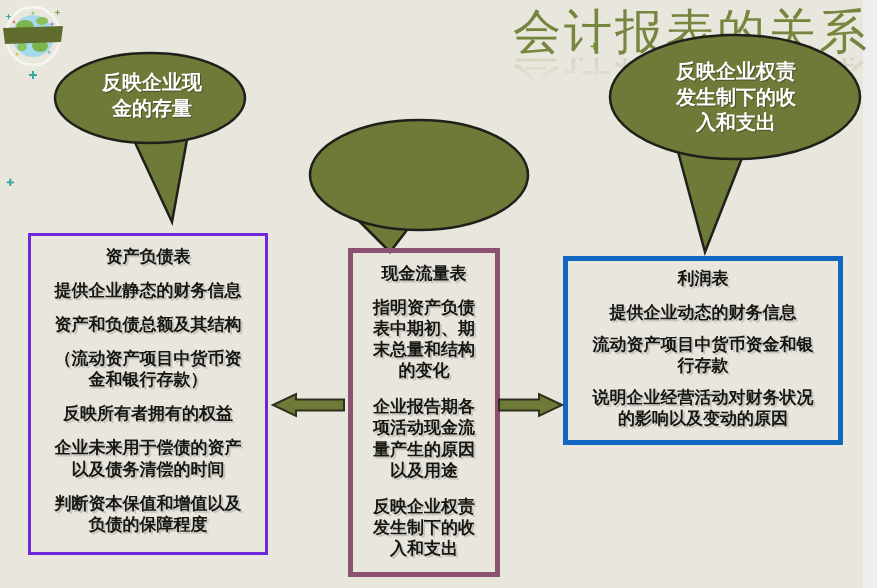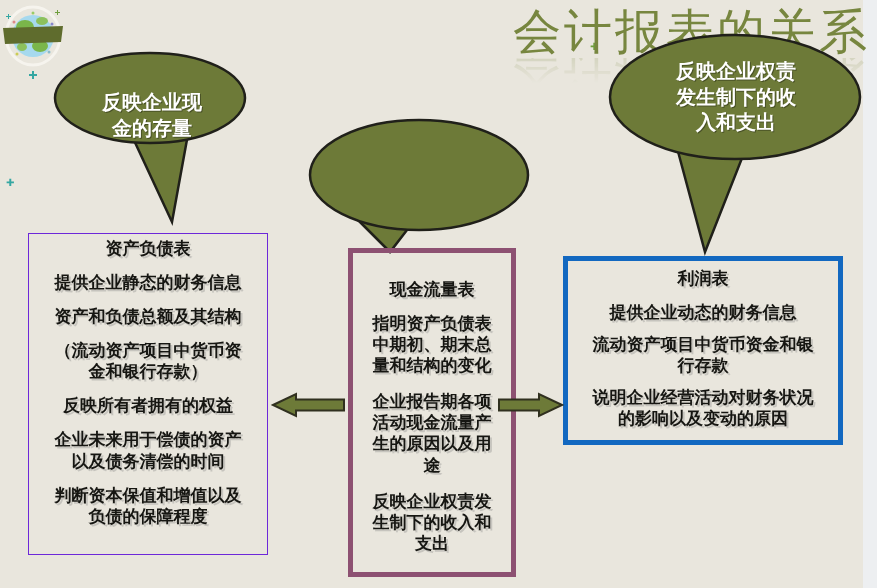--- a/index.html
+++ b/index.html
@@ -42,42 +42,42 @@
 
   
   .bubble{position:absolute;}
   .bubble svg{position:absolute;left:0;top:0;}
   .bubble-text{
     position:absolute;left:0;width:100%;box-sizing:border-box;
     text-align:center;color:#ffffff;font-weight:bold;font-size:20px;
     line-height:1.28;text-shadow:1px 1px 0 rgba(0,0,0,.35);
   }
   .bubble-left{left:52px;top:50px;width:200px;height:180px;}
-  .bubble-left .bubble-text{top:20px;padding:0 45px;margin-top:20px;}
+  .bubble-left .bubble-text{top:20px;padding:0 45px;}
   .bubble-mid{left:305px;top:115px;width:230px;height:145px;}
   .bubble-mid .bubble-text{top:21px;padding:0 52px;}
   .bubble-right{left:606px;top:32px;width:260px;height:225px;}
   .bubble-right .bubble-text{top:27px;padding:0 67px;}
   .bubble-fill{fill:#6d7a38;stroke:#20201a;stroke-width:2.5;}
 
   
   .box{
     position:absolute;box-sizing:border-box;
     text-align:center;color:#161612;font-weight:bold;font-size:17px;
     line-height:1.24;text-shadow:2px 2px 0 rgba(120,120,120,.30);
   }
   .box p{margin:0 0 13px;}
   .box .box-title{margin-bottom:13px;}
   .box-balance{
     left:28px;top:233px;width:240px;height:322px;
-    border:1px solid #6d28d9;padding:4px 18px;
+    border:3px solid #6d28d9;padding:10px 18px;
   }
   .box-cashflow{
-    left:348px;top:248px;width:168px;height:329px;
-    border:5px solid #8d5172;padding:26px 16px;
+    left:348px;top:248px;width:152px;height:329px;
+    border:5px solid #8d5172;padding:10px 16px;
   }
   .box-cashflow p{margin:0 0 15px;}
   .box-income{
     left:563px;top:256px;width:280px;height:189px;
     border:5px solid #1268c0;padding:7px 19px;
   }
   .box-income p{margin:0 0 11px;}
 
   
   .arrow{position:absolute;}

